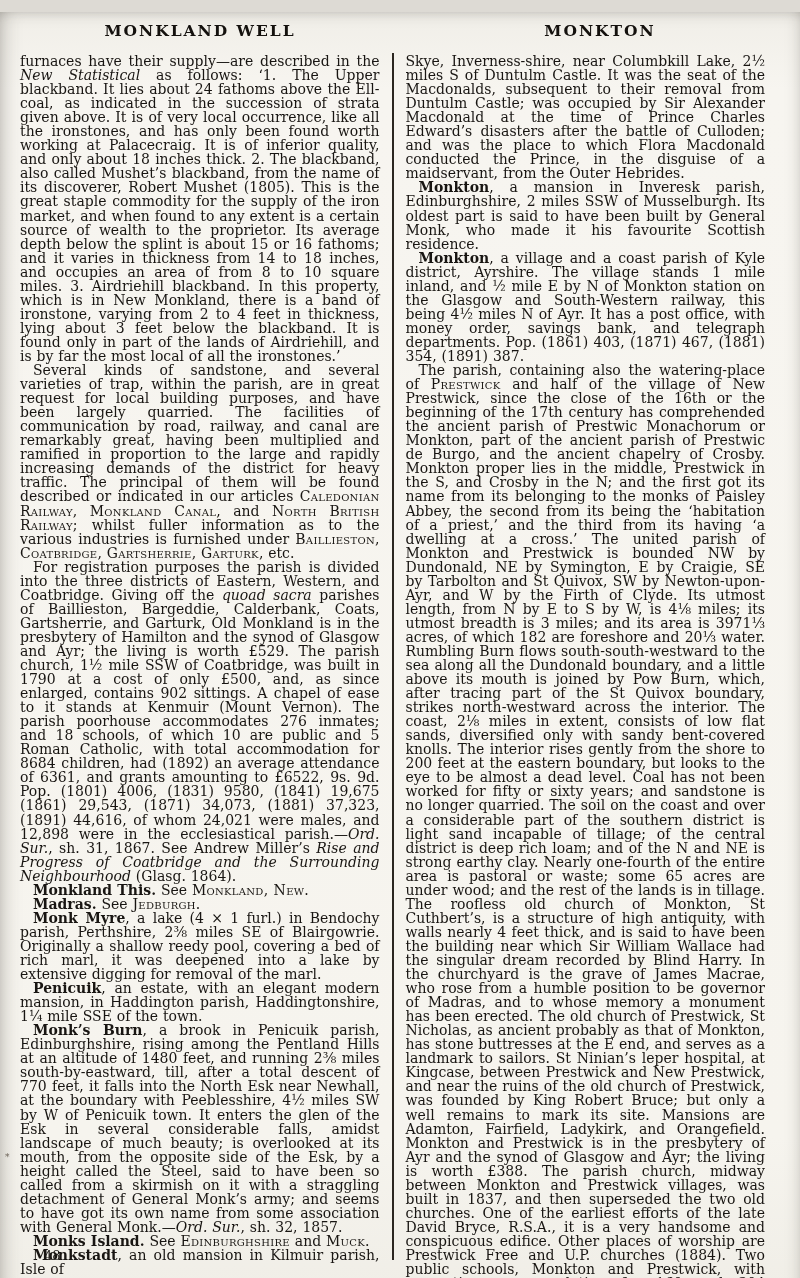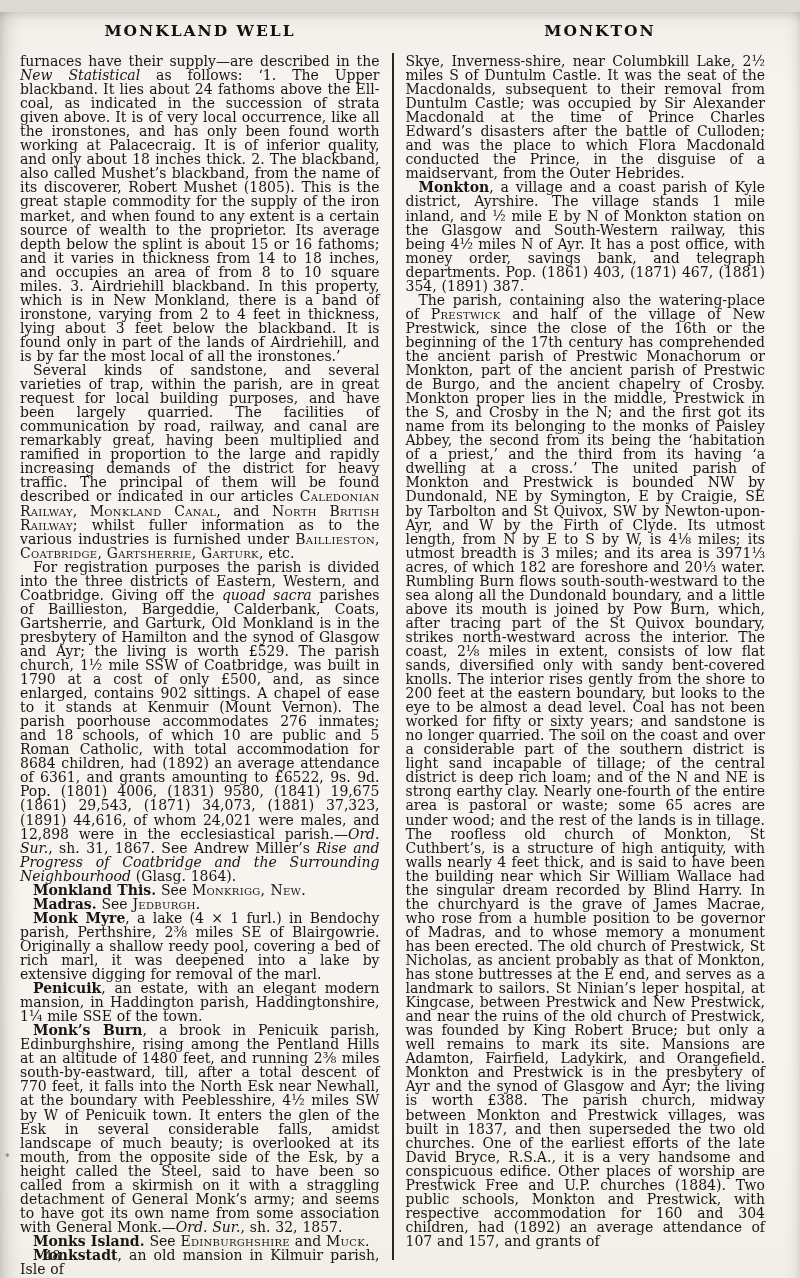--- a/index.html
+++ b/index.html
@@ -64,31 +64,32 @@
   <div class="running-heads">
     <div class="head">MONKLAND WELL</div>
     <div class="head">MONKTON</div>
   </div>
 
   <div class="columns">
     <div class="column left-col">
         <p class="para"><span>furnaces have their supply—are described in the </span><span class="s-i">New Statistical</span><span> as follows: ‘1. The Upper blackband.  It lies about 24 fathoms above the Ell-coal, as indicated in the succession of strata given above.  It is of very local occurrence, like all the ironstones, and has only been found worth working at Palacecraig.  It is of inferior quality, and only about 18 inches thick.  2. The blackband, also called Mushet’s blackband, from the name of its discoverer, Robert Mushet (1805).  This is the great staple commodity for the supply of the iron market, and when found to any extent is a certain source of wealth to the proprietor.  Its average depth below the splint is about 15 or 16 fathoms; and it varies in thickness from 14 to 18 inches, and occupies an area of from 8 to 10 square miles.  3. Airdriehill blackband.  In this property, which is in New Monkland, there is a band of ironstone, varying from 2 to 4 feet in thickness, lying about 3 feet below the blackband.  It is found only in part of the lands of Airdriehill, and is by far the most local of all the ironstones.’</span></p>
         <p class="para indent"><span>Several kinds of sandstone, and several varieties of trap, within the parish, are in great request for local building purposes, and have been largely quarried.  The facilities of communication by road, railway, and canal are remarkably great, having been multiplied and ramified in proportion to the large and rapidly increasing demands of the district for heavy traffic.  The principal of them will be found described or indicated in our articles </span><span class="s-sc">Caledonian Railway</span><span>, </span><span class="s-sc">Monkland Canal</span><span>, and </span><span class="s-sc">North British Railway</span><span>; whilst fuller information as to the various industries is furnished under </span><span class="s-sc">Baillieston</span><span>, </span><span class="s-sc">Coatbridge</span><span>, </span><span class="s-sc">Gartsherrie</span><span>, </span><span class="s-sc">Garturk</span><span>, etc.</span></p>
         <p class="para indent"><span>For registration purposes the parish is divided into the three districts of Eastern, Western, and Coatbridge.  Giving off the </span><span class="s-i">quoad sacra</span><span> parishes of Baillieston, Bargeddie, Calderbank, Coats, Gartsherrie, and Garturk, Old Monkland is in the presbytery of Hamilton and the synod of Glasgow and Ayr; the living is worth £529.  The parish church, 1½ mile SSW of Coatbridge, was built in 1790 at a cost of only £500, and, as since enlarged, contains 902 sittings.  A chapel of ease to it stands at Kenmuir (Mount Vernon).  The parish poorhouse accommodates 276 inmates; and 18 schools, of which 10 are public and 5 Roman Catholic, with total accommodation for 8684 children, had (1892) an average attendance of 6361, and grants amounting to £6522, 9s. 9d.  Pop. (1801) 4006, (1831) 9580, (1841) 19,675 (1861) 29,543, (1871) 34,073, (1881) 37,323, (1891) 44,616, of whom 24,021 were males, and 12,898 were in the ecclesiastical parish.—</span><span class="s-i">Ord. Sur.</span><span>, sh. 31, 1867.  See Andrew Miller’s </span><span class="s-i">Rise and Progress of Coatbridge and the Surrounding Neighbourhood</span><span> (Glasg. 1864).</span></p>
-        <p class="para indent"><span class="s-b">Monkland This.</span><span>  See </span><span class="s-sc">Monkrigg, New</span><span>.</span></p>
+        <p class="para indent"><span class="s-b">Monkland This.</span><span>  See </span><span class="s-sc">Monkland, New</span><span>.</span></p>
         <p class="para indent"><span class="s-b">Madras.</span><span>  See </span><span class="s-sc">Jedburgh</span><span>.</span></p>
         <p class="para indent"><span class="s-b">Monk Myre</span><span>, a lake (4 × 1 furl.) in Bendochy parish, Perthshire, 2⅜ miles SE of Blairgowrie.  Originally a shallow reedy pool, covering a bed of rich marl, it was deepened into a lake by extensive digging for removal of the marl.</span></p>
         <p class="para indent"><span class="s-b">Penicuik</span><span>, an estate, with an elegant modern mansion, in Haddington parish, Haddingtonshire, 1¼ mile SSE of the town.</span></p>
         <p class="para indent"><span class="s-b">Monk’s Burn</span><span>, a brook in Penicuik parish, Edinburghshire, rising among the Pentland Hills at an altitude of 1480 feet, and running 2⅜ miles south-by-eastward, till, after a total descent of 770 feet, it falls into the North Esk near Newhall, at the boundary with Peeblesshire, 4½ miles SW by W of Penicuik town.  It enters the glen of the Esk in several considerable falls, amidst landscape of much beauty; is overlooked at its mouth, from the opposite side of the Esk, by a height called the Steel, said to have been so called from a skirmish on it with a straggling detachment of General Monk’s army; and seems to have got its own name from some association with General Monk.—</span><span class="s-i">Ord. Sur.</span><span>, sh. 32, 1857.</span></p>
         <p class="para indent"><span class="s-b">Monks Island.</span><span>  See </span><span class="s-sc">Edinburghshire</span><span> and </span><span class="s-sc">Muck</span><span>.</span></p>
         <p class="para indent"><span class="s-b">Monkstadt</span><span>, an old mansion in Kilmuir parish, Isle of</span></p>
       </div>
     <div class="rule"></div>
     <div class="column right-col">
         <p class="para"><span>Skye, Inverness-shire, near Columbkill Lake, 2½ miles S of Duntulm Castle.  It was the seat of the Macdonalds, subsequent to their removal from Duntulm Castle; was occupied by Sir Alexander Macdonald at the time of Prince Charles Edward’s disasters after the battle of Culloden; and was the place to which Flora Macdonald conducted the Prince, in the disguise of a maidservant, from the Outer Hebrides.</span></p>
+        <p class="para indent"><span class="s-b">Monkton</span><span>, a mansion in Inveresk parish, Edinburghshire, 2 miles SSW of Musselburgh.  Its oldest part is said to have been built by General Monk, who made it his favourite Scottish residence.</span></p>
         <p class="para indent"><span class="s-b">Monkton</span><span>, a village and a coast parish of Kyle district, Ayrshire.  The village stands 1 mile inland, and ½ mile E by N of Monkton station on the Glasgow and South-Western railway, this being 4½ miles N of Ayr.  It has a post office, with money order, savings bank, and telegraph departments.  Pop. (1861) 403, (1871) 467, (1881) 354, (1891) 387.</span></p>
         <p class="para indent"><span>The parish, containing also the watering-place of </span><span class="s-sc">Prestwick</span><span> and half of the village of New Prestwick, since the close of the 16th or the beginning of the 17th century has comprehended the ancient parish of Prestwic Monachorum or Monkton, part of the ancient parish of Prestwic de Burgo, and the ancient chapelry of Crosby.  Monkton proper lies in the middle, Prestwick in the S, and Crosby in the N; and the first got its name from its belonging to the monks of Paisley Abbey, the second from its being the ‘habitation of a priest,’ and the third from its having ‘a dwelling at a cross.’  The united parish of Monkton and Prestwick is bounded NW by Dundonald, NE by Symington, E by Craigie, SE by Tarbolton and St Quivox, SW by Newton-upon-Ayr, and W by the Firth of Clyde.  Its utmost length, from N by E to S by W, is 4⅛ miles; its utmost breadth is 3 miles; and its area is 3971⅓ acres, of which 182 are foreshore and 20⅓ water.  Rumbling Burn flows south-south-westward to the sea along all the Dundonald boundary, and a little above its mouth is joined by Pow Burn, which, after tracing part of the St Quivox boundary, strikes north-westward across the interior.  The coast, 2⅛ miles in extent, consists of low flat sands, diversified only with sandy bent-covered knolls.  The interior rises gently from the shore to 200 feet at the eastern boundary, but looks to the eye to be almost a dead level.  Coal has not been worked for fifty or sixty years; and sandstone is no longer quarried.  The soil on the coast and over a considerable part of the southern district is light sand incapable of tillage; of the central district is deep rich loam; and of the N and NE is strong earthy clay.  Nearly one-fourth of the entire area is pastoral or waste; some 65 acres are under wood; and the rest of the lands is in tillage.  The roofless old church of Monkton, St Cuthbert’s, is a structure of high antiquity, with walls nearly 4 feet thick, and is said to have been the building near which Sir William Wallace had the singular dream recorded by Blind Harry.  In the churchyard is the grave of James Macrae, who rose from a humble position to be governor of Madras, and to whose memory a monument has been erected.  The old church of Prestwick, St Nicholas, as ancient probably as that of Monkton, has stone buttresses at the E end, and serves as a landmark to sailors.  St Ninian’s leper hospital, at Kingcase, between Prestwick and New Prestwick, and near the ruins of the old church of Prestwick, was founded by King Robert Bruce; but only a well remains to mark its site.  Mansions are Adamton, Fairfield, Ladykirk, and Orangefield.  Monkton and Prestwick is in the presbytery of Ayr and the synod of Glasgow and Ayr; the living is worth £388.  The parish church, midway between Monkton and Prestwick villages, was built in 1837, and then superseded the two old churches.  One of the earliest efforts of the late David Bryce, R.S.A., it is a very handsome and conspicuous edifice.  Other places of worship are Prestwick Free and U.P. churches (1884).  Two public schools, Monkton and Prestwick, with respective accommodation for 160 and 304 children, had (1892) an average attendance of 107 and 157, and grants of</span></p>
       </div>
   </div>
 
   <div class="margin-mark">*</div>
 
   <div class="page-number">48</div>
 
 </div>

